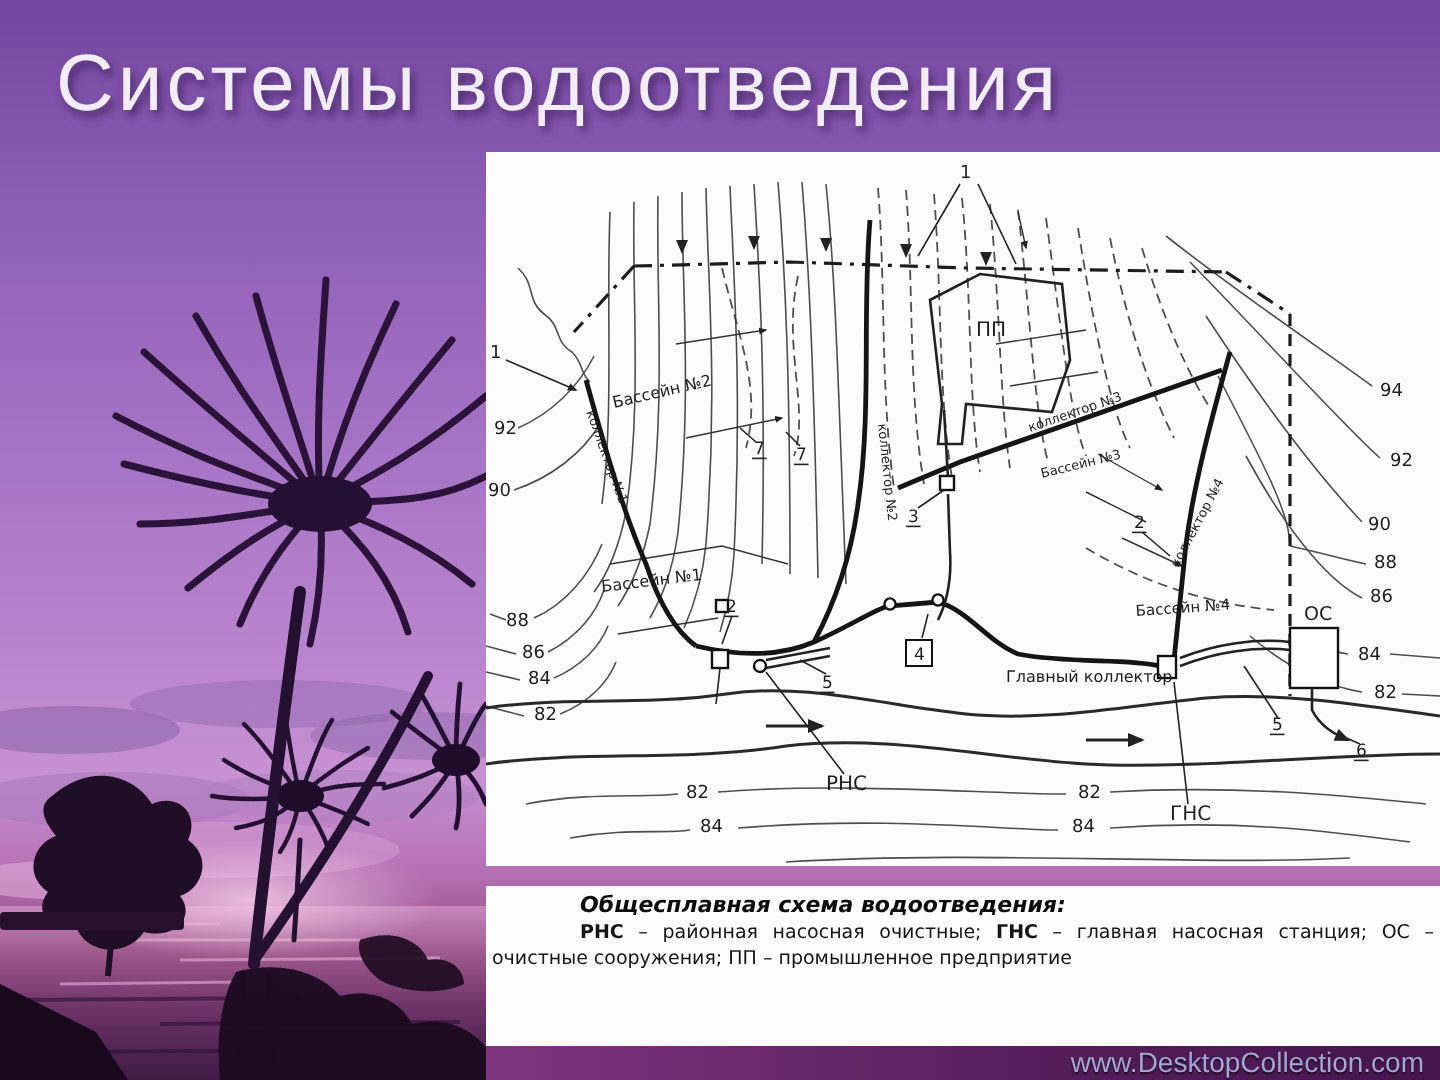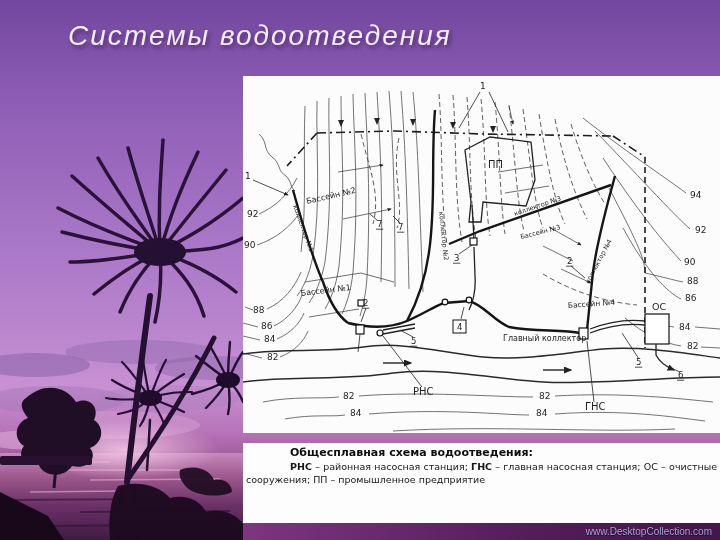--- a/index.html
+++ b/index.html
@@ -4,22 +4,22 @@
 <style>
   html,body{margin:0;padding:0;background:#222;}
   .slide{
     position:relative;width:720px;height:540px;overflow:hidden;
     font-family:"Liberation Sans",sans-serif;
     background:linear-gradient(180deg,#73479f 0%,#8f5fb7 20%,#a977c7 45%,#bb86ce 62%,#c791d2 72%,#b873b8 80%,#9a5590 86%,#5c2a55 94%,#3a1540 100%);
   }
   .photo{position:absolute;left:0;top:0;width:243px;height:540px;z-index:1;}
   .slide-title{
     position:absolute;left:28px;top:20px;z-index:3;
-    font-style:italic;font-size:28px;letter-spacing:2px;color:#f3edf8;
-    text-shadow:2px 3px 4px rgba(45,20,70,.6);white-space:nowrap;margin-left:40px;
+    font-size:40px;letter-spacing:2px;color:#f3edf8;
+    text-shadow:2px 3px 4px rgba(45,20,70,.6);white-space:nowrap;
   }
   .diagram-panel{
     position:absolute;left:243px;top:76px;width:477px;height:357px;
     background:#fcfcfc;z-index:2;
   }
   .diagram-panel svg{display:block;}
   .diagram-panel svg text{fill:#1e1e1e;font-family:"DejaVu Sans",sans-serif;}
   .c{fill:none;stroke:#3c3c3c;stroke-width:.8;opacity:.9;}
   .cd{fill:none;stroke:#3c3c3c;stroke-width:.9;stroke-dasharray:5 3;opacity:.9;}
   .b{fill:none;stroke:#1d1d1d;stroke-width:1.6;stroke-dasharray:9 4 2 4;}
@@ -31,25 +31,25 @@
   .ld{fill:none;stroke:#222;stroke-width:.8;}
   .sq{fill:#fff;stroke:#111;stroke-width:1.2;}
   .ul{stroke:#222;stroke-width:.8;}
   .caption{
     position:absolute;left:243px;top:443px;width:477px;height:80px;
     background:#fdfdfd;z-index:2;color:#161616;
     font-family:"DejaVu Sans",sans-serif;
     padding:3px 3px 0 3px;box-sizing:border-box;
   }
   .caption p{margin:0;text-align:justify;font-size:9.5px;line-height:13px;text-indent:44px;}
-  .cap-head{font-weight:bold;font-size:11px !important;line-height:14px !important;color:#0d0d0d;}
+  .cap-head{font-weight:bold;font-style:italic;font-size:11px !important;line-height:14px !important;color:#0d0d0d;}
   .wm-strip{
     position:absolute;left:243px;top:523px;width:477px;height:18px;z-index:2;
     background:linear-gradient(90deg,#7e357e,#531d5a 60%,#45154d);
-    color:#a3a5d2;font-size:10px;line-height:17px;text-align:right;
+    color:#a3a5d2;font-size:14px;line-height:17px;text-align:right;
     padding-right:8px;box-sizing:border-box;text-shadow:0 1px 1px rgba(0,0,0,.6);
   }
 </style>
 </head>
 <body>
 
 <div class="slide">
 
   <svg class="photo" width="243" height="540" viewBox="0 0 243 540">
     <defs>
@@ -343,20 +343,20 @@
           <text x="393" y="289" font-size="8.5">5</text>
           <line x1="392" y1="291.2" x2="399.27" y2="291.2" class="ul"></line>
           <text x="435" y="302" font-size="8.5">6</text>
           <line x1="434" y1="304.2" x2="441.27" y2="304.2" class="ul"></line>
         </g>
     </svg>
   </div>
 
   <div class="caption">
     <p class="cap-head">Общесплавная схема водоотведения:</p>
-    <p id="cap-p1"><b>РНС</b><span> – районная насосная станция; </span><b>ГНС</b><span> – главная насосная станция; ОС – очистные сооружения; ПП – промышленное предприятие</span></p>
+    <p id="cap-p1"><b>РНС</b><span> – районная насосная очистные; </span><b>ГНС</b><span> – главная насосная станция; ОС – очистные сооружения; ПП – промышленное предприятие</span></p>
   </div>
 
   <div class="wm-strip">
     <span>www.DesktopCollection.com</span>
   </div>
 
 </div>
 
 </body></html>

